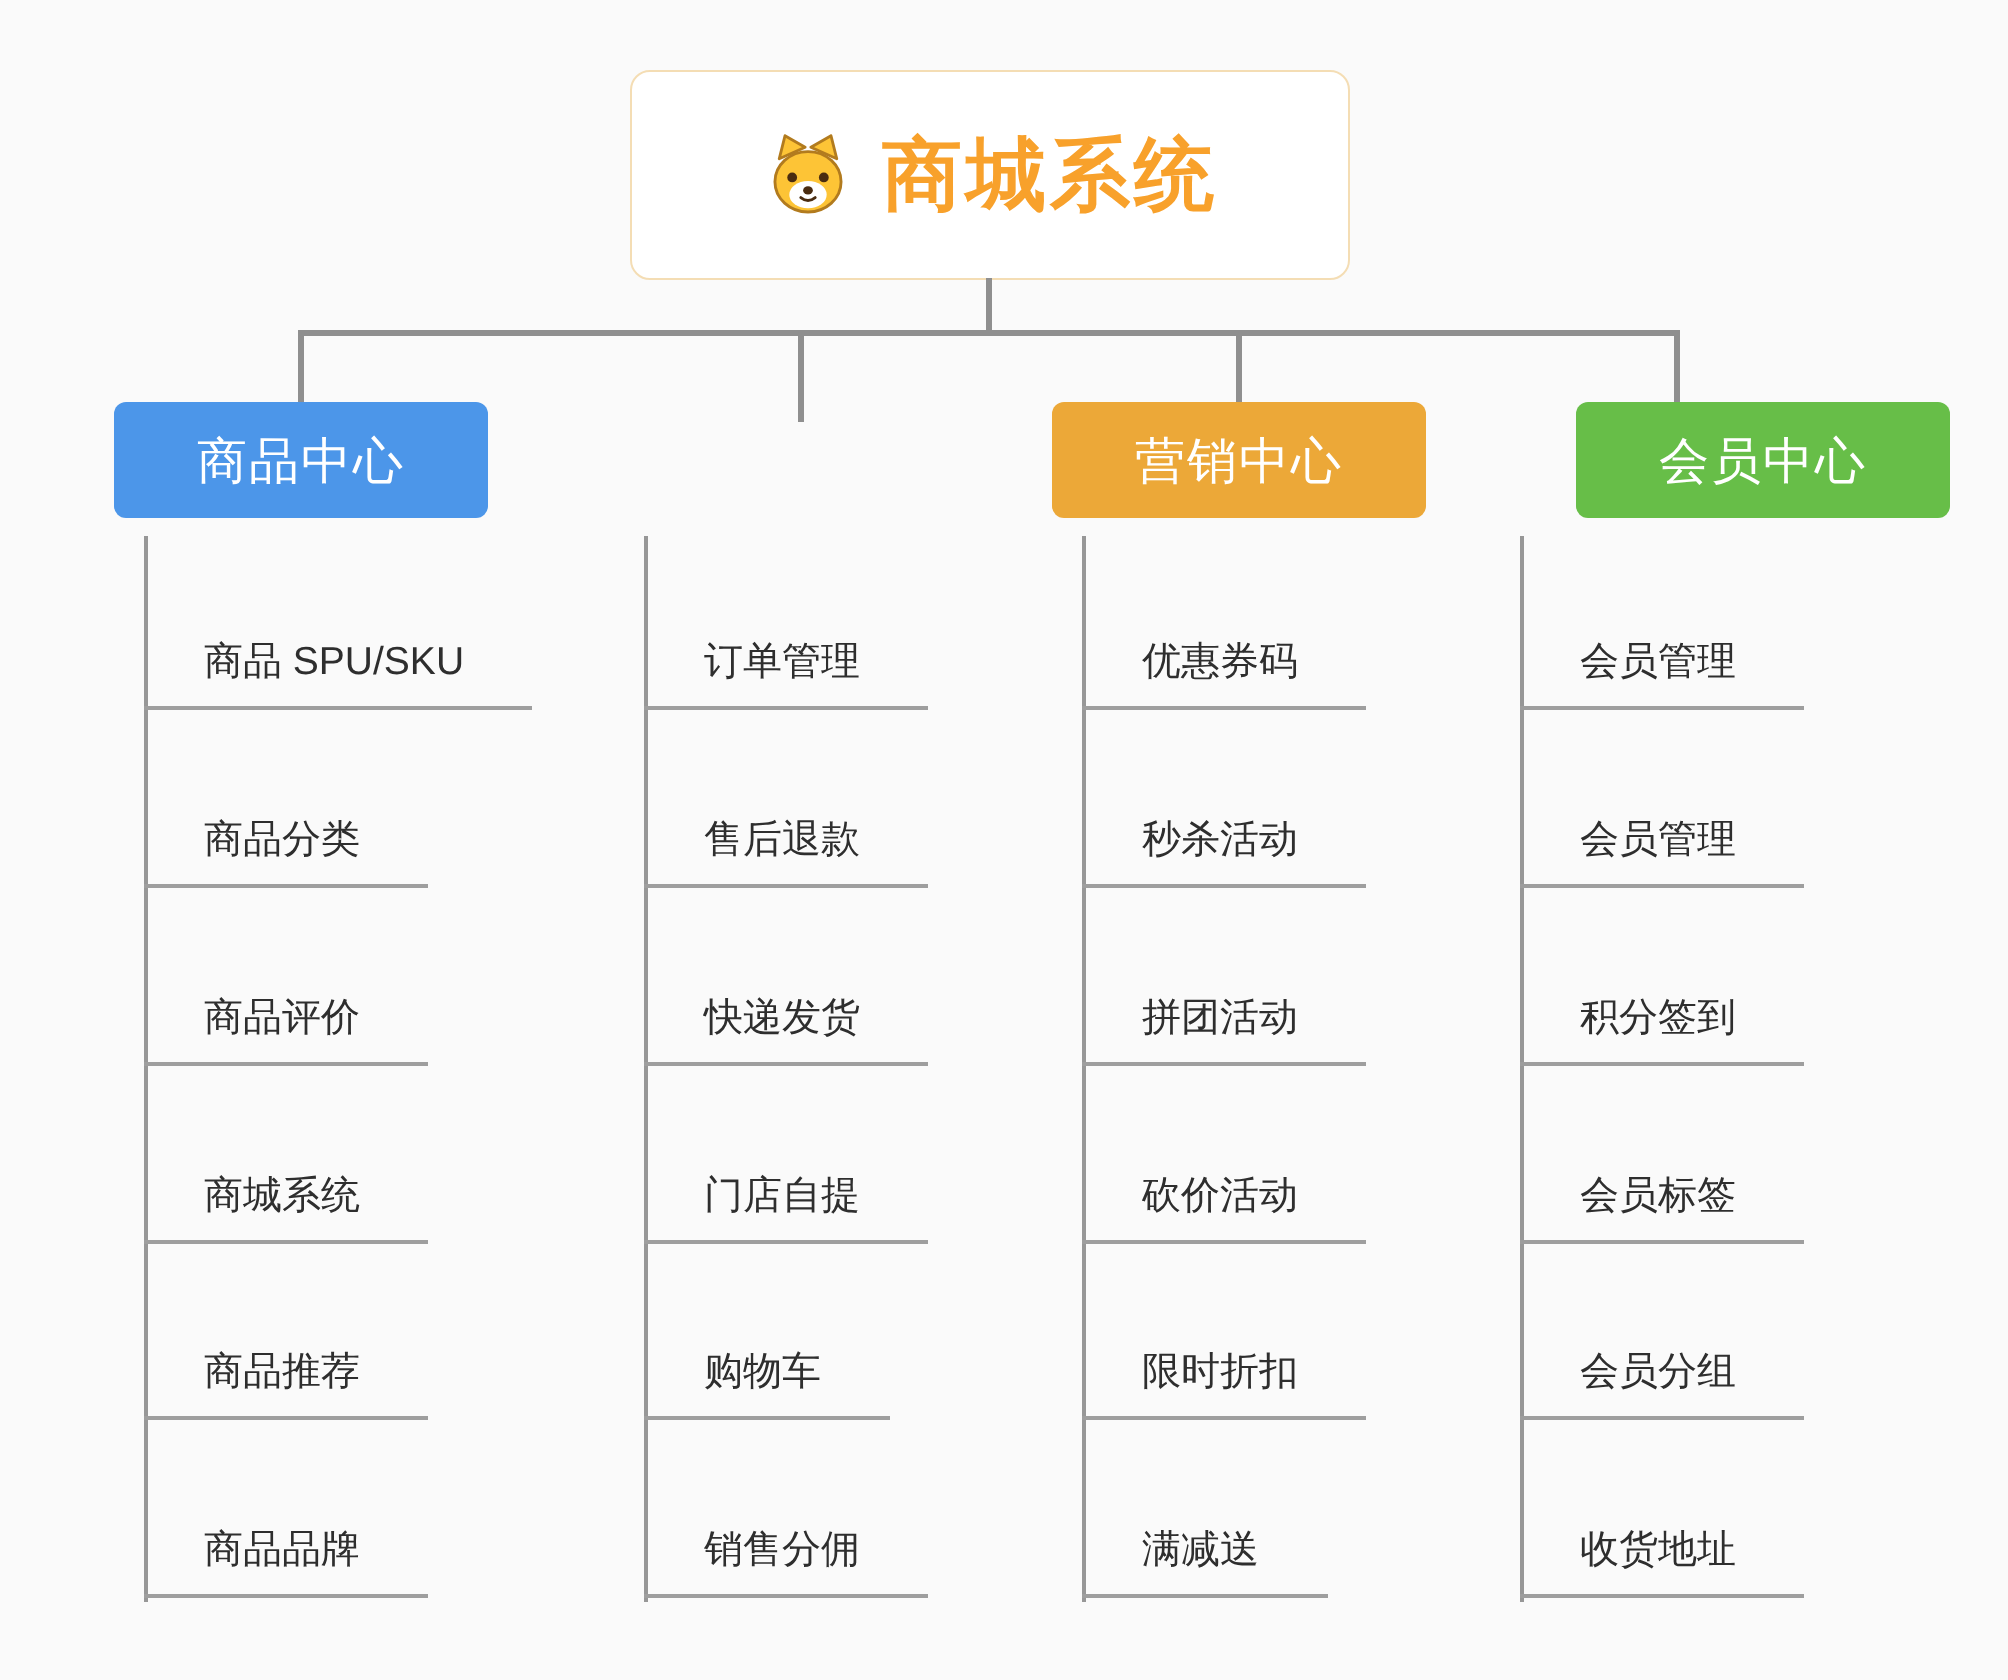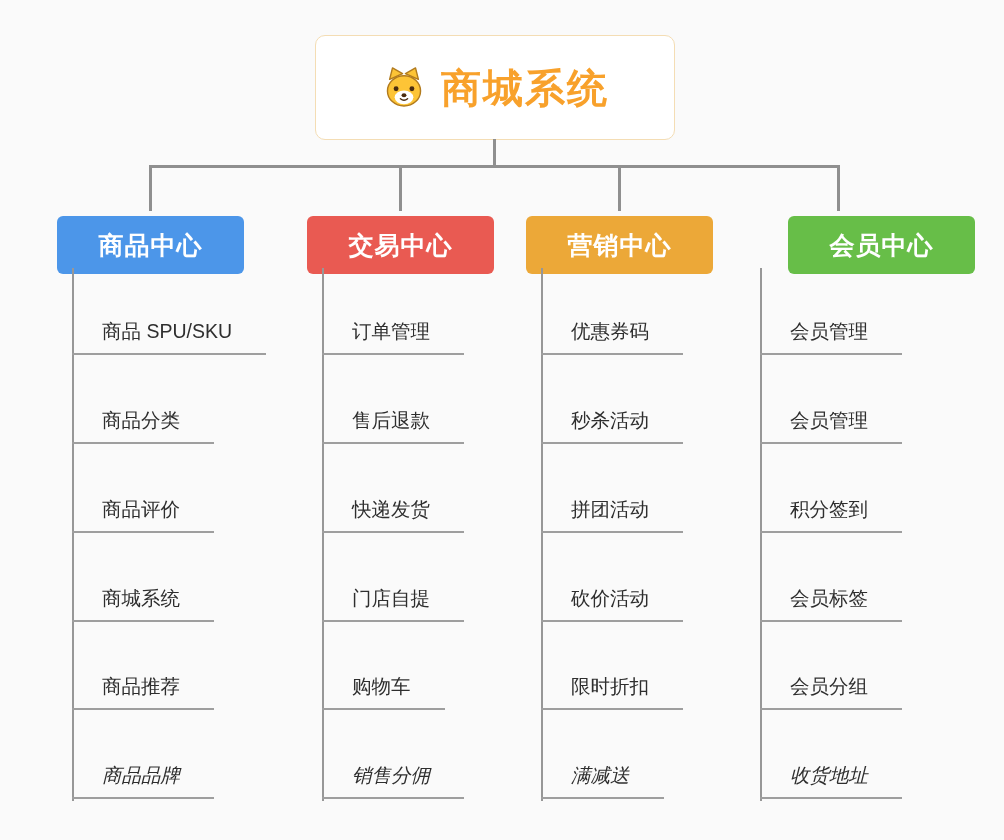--- a/index.html
+++ b/index.html
@@ -46,30 +46,30 @@
   .root-vline   { left: 493px; top: 139px; width: 3px;  height: 28px; }
   .top-hline    { left: 149px; top: 165px; width: 691px; height: 3px; }
   .drop-vline   { top: 165px; width: 3px; height: 46px; }
   .drop-vline.c0 { left: 149px; }
   .drop-vline.c1 { left: 399px; }
   .drop-vline.c2 { left: 618px; }
   .drop-vline.c3 { left: 837px; }
   
   .branch-box {
     position: absolute;
-    top: 216px;
+    top: 201px;
     width: 187px;
     height: 58px;
     border-radius: 6px;
     display: flex;
     align-items: center;
     justify-content: center;
     color: #ffffff;
     font-size: 25px;
-    font-weight: 700;
+    font-weight: 400;
     letter-spacing: 1px;
     white-space: nowrap;
     box-sizing: border-box;
   }
   .branch-box.b0 { left: 57px; }
   .branch-box.b1 { left: 307px; }
   .branch-box.b2 { left: 526px; }
   .branch-box.b3 { left: 745px; }
   
   .column {
@@ -99,21 +99,21 @@
     color: #2e2e2e;
     line-height: 26px;
     padding: 0 34px 9px 30px;
     border-bottom: 2px solid #9e9e9e;
   }
   .children .child:nth-child(1) { top: 50px; }
   .children .child:nth-child(2) { top: 139px; }
   .children .child:nth-child(3) { top: 228px; }
   .children .child:nth-child(4) { top: 317px; }
   .children .child:nth-child(5) { top: 405px; }
-  .children .child:nth-child(6) { top: 494px; font-style: italic; }
+  .children .child:nth-child(6) { top: 494px; }
   .dog-icon { display: block; }
 </style>
 </head>
 <body>
 
 <div id="canvas">
 
   <div class="root-node">
     <svg class="dog-icon" viewBox="0 0 64 64" width="46" height="46" aria-hidden="true">
       <path d="M12 20 L16 4 L30 12 Z" fill="#FDC436" stroke="#B27B1E" stroke-width="2" stroke-linejoin="round"></path>
@@ -129,21 +129,20 @@
   </div>
 
   <div class="line root-vline" style="background-color: rgb(143, 143, 143);"></div>
   <div class="line top-hline" style="background-color: rgb(143, 143, 143);"></div>
   <div class="line drop-vline c0" style="background-color: rgb(143, 143, 143);"></div>
   <div class="line drop-vline c1" style="background-color: rgb(143, 143, 143);"></div>
   <div class="line drop-vline c2" style="background-color: rgb(143, 143, 143);"></div>
   <div class="line drop-vline c3" style="background-color: rgb(143, 143, 143);"></div>
 
   <div class="branch-box b0" style="background-color: rgb(76, 150, 233);">商品中心</div>
-  <div class="branch-box b1" style="background-color: rgb(233, 90, 82);">交易中心</div>
   <div class="branch-box b2" style="background-color: rgb(236, 168, 56);">营销中心</div>
   <div class="branch-box b3" style="background-color: rgb(103, 190, 72); margin-left: 43px;">会员中心</div>
 
   <div class="column k0">
     <div class="trunk" style="background-color: rgb(151, 151, 151);"></div>
     <div class="children">
       <div class="child" style="border-bottom-color: rgb(158, 158, 158);">商品 SPU/SKU</div>
       <div class="child" style="border-bottom-color: rgb(158, 158, 158);">商品分类</div>
       <div class="child" style="border-bottom-color: rgb(158, 158, 158);">商品评价</div>
       <div class="child" style="border-bottom-color: rgb(158, 158, 158);">商城系统</div>

